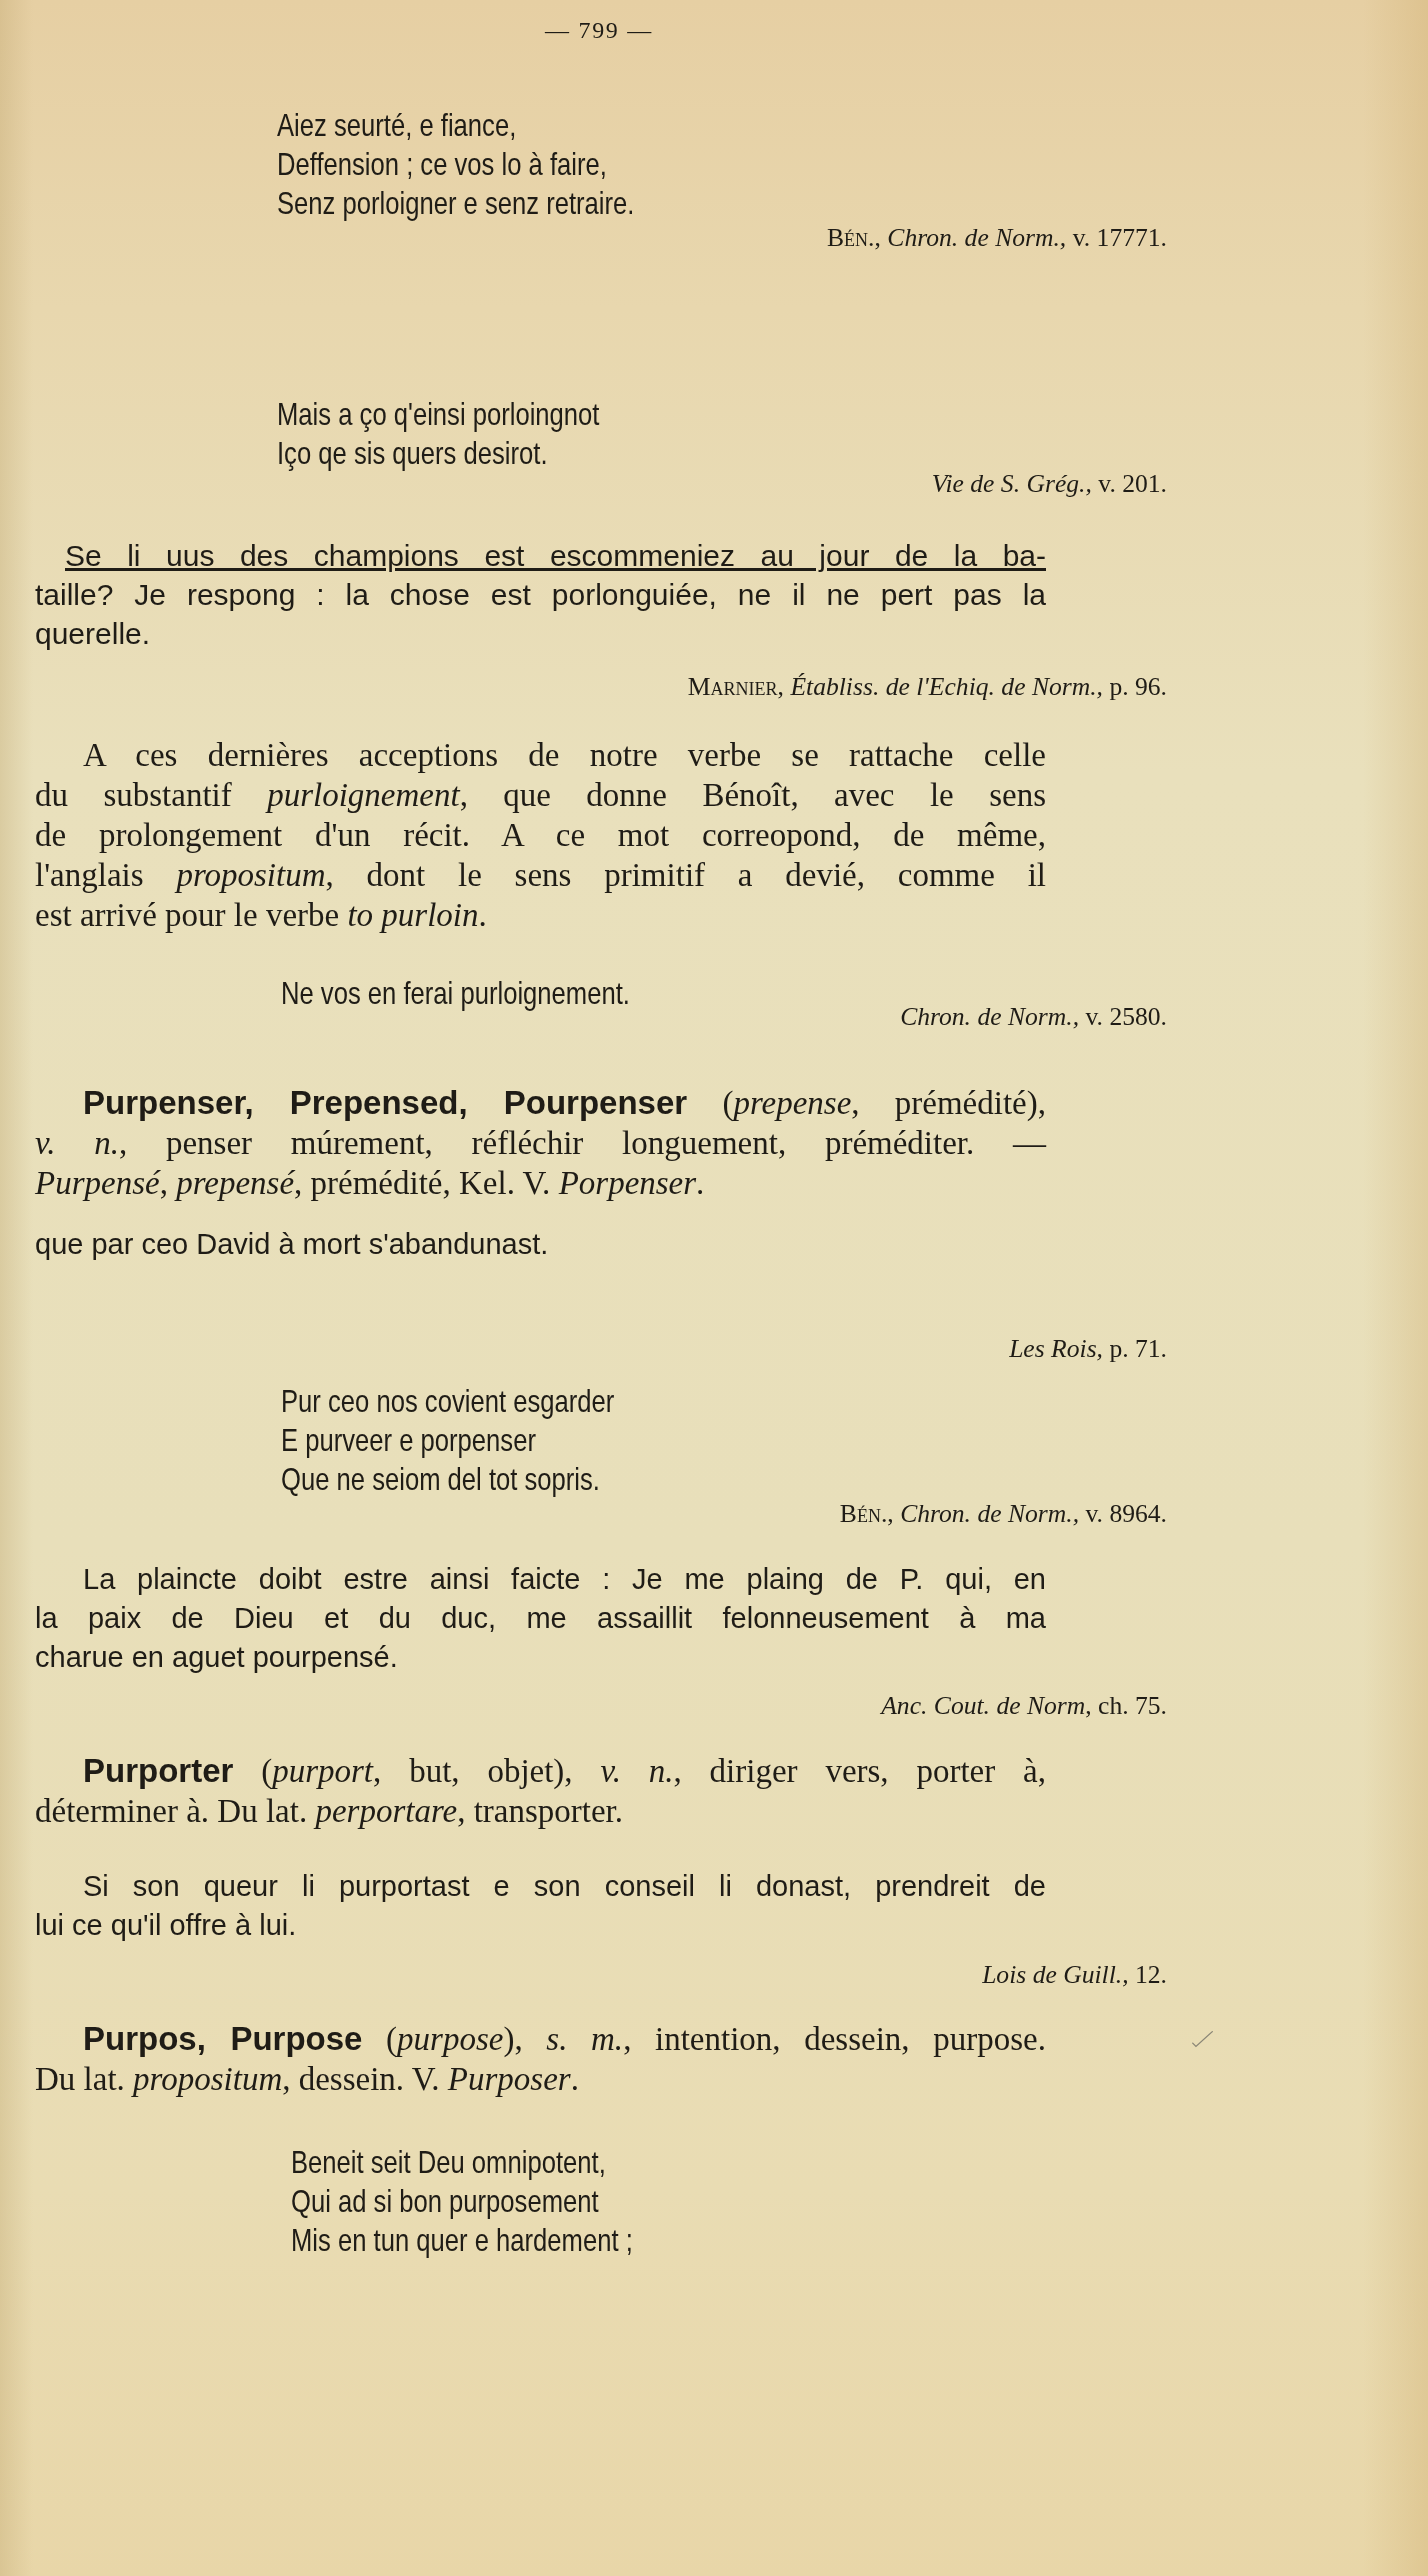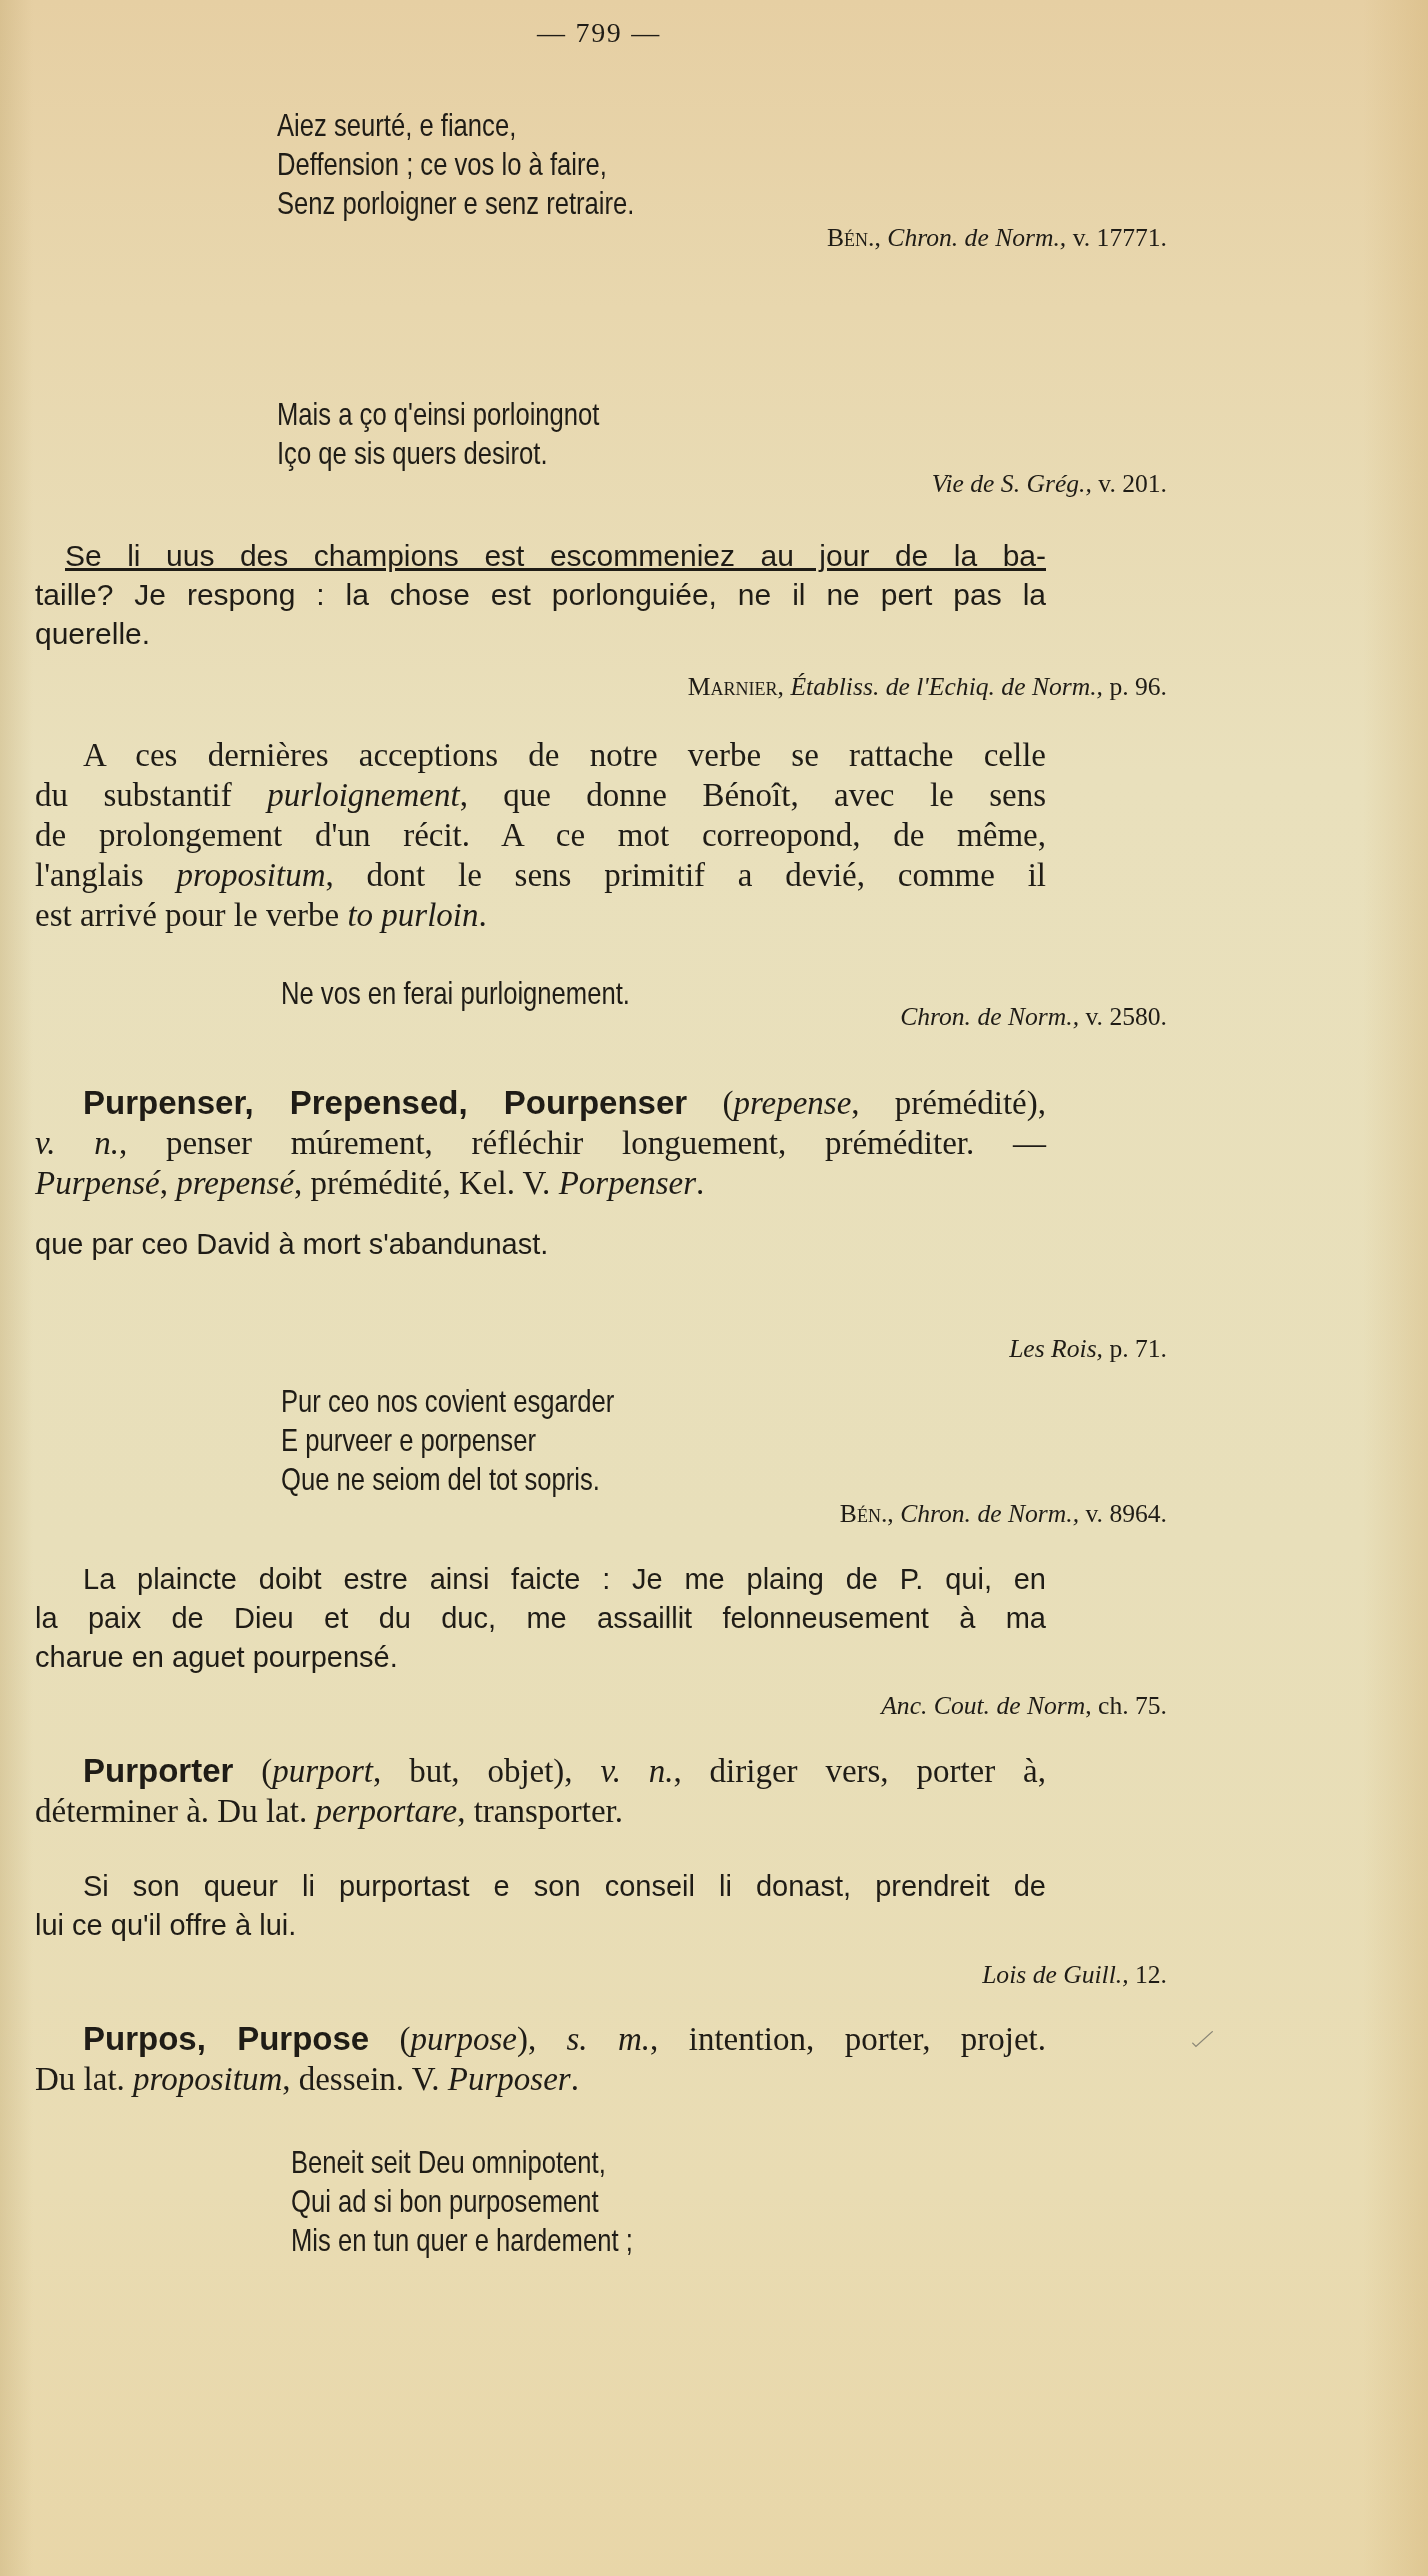--- a/index.html
+++ b/index.html
@@ -7,21 +7,21 @@
     width: 1429px; height: 2576px; position: relative; overflow: hidden;
     background: linear-gradient(180deg, #e6cfa3 0%, #e8d7ae 12%, #e9e0bc 30%, #e8dfba 60%, #e9dcb3 85%, #e8d6a8 100%);
     color: #1f1c16;
     font-family: "Liberation Serif", "DejaVu Serif", serif;
   }
   .page-edge-left { position: absolute; left: 0; top: 0; width: 33px; height: 100%;
     background: linear-gradient(90deg, rgba(190,165,110,0.35), rgba(0,0,0,0)); }
   .page-edge-right { position: absolute; right: 0; top: 0; width: 66px; height: 100%;
     background: linear-gradient(270deg, rgba(205,170,105,0.35), rgba(0,0,0,0)); }
   .blk { position: absolute; margin: 0; }
-  .folio { left: 0; width: 1198px; top: 16.5px; text-align: center; font-size: 28px;
+  .folio { left: 0; width: 1198px; top: 16.5px; text-align: center; font-size: 24px;
     font-family: "Liberation Serif", serif; letter-spacing: 1.7px; }
   .verse { font-size: 30.5px; line-height: 39px; font-family: "Liberation Sans Narrow", "Liberation Sans", sans-serif; transform: scaleX(0.84); transform-origin: left top; white-space: nowrap; }
   .verse .ln { display: block; }
   .cite { font-size: 25.6px; line-height: 33px; text-align: right; white-space: nowrap; }
   .cite .auth { font-variant: small-caps; }
   .cite i { font-style: italic; margin-top: 24px; }
   .prose { font-size: 31px; line-height: 39px; text-align: justify; }
   .prose-sans { font-family: "Liberation Sans", sans-serif; font-size: 30px; line-height: 39px; }
   .prose .ln { display: block; text-align: justify; text-align-last: justify; }
   .prose .ln.last { text-align-last: left; }
@@ -126,21 +126,21 @@
 <div class="blk prose prose-sans" style="left:35px; width:1011px; top:1867px; font-size:29px;">
   <span class="ln" style="text-indent:48px;">Si son queur li purportast e son conseil li donast, prendreit de</span>
   <span class="ln last">lui ce qu'il offre à lui.</span>
 </div>
 <div class="blk cite" style="right:262px; top:1958px;">
   <i>Lois de Guill.,</i>
   <span>12.</span>
 </div>
 
 <div class="blk prose" style="left:35px; width:1011px; top:2019px; font-size:33px; line-height:40px;">
-  <span class="ln" style="text-indent:48px;"><span class="head">Purpos, Purpose</span><span> (</span><i>purpose</i><span>), </span><i>s. m.</i><span>, intention, porter, projet.</span></span>
+  <span class="ln" style="text-indent:48px;"><span class="head">Purpos, Purpose</span><span> (</span><i>purpose</i><span>), </span><i>s. m.</i><span>, intention, dessein, purpose.</span></span>
   <span class="ln last"><span>Du lat. </span><i>propositum</i><span>, dessein. V. </span><i>Purposer</i><span>.</span></span>
 </div>
 
 <div class="blk verse" style="left:291px; top:2143px;">
   <span class="ln">Beneit seit Deu omnipotent,</span>
   <span class="ln">Qui ad si bon purposement</span>
   <span class="ln">Mis en tun quer e hardement ;</span>
 </div>
 
 <svg class="mark" viewBox="0 0 28 22">

